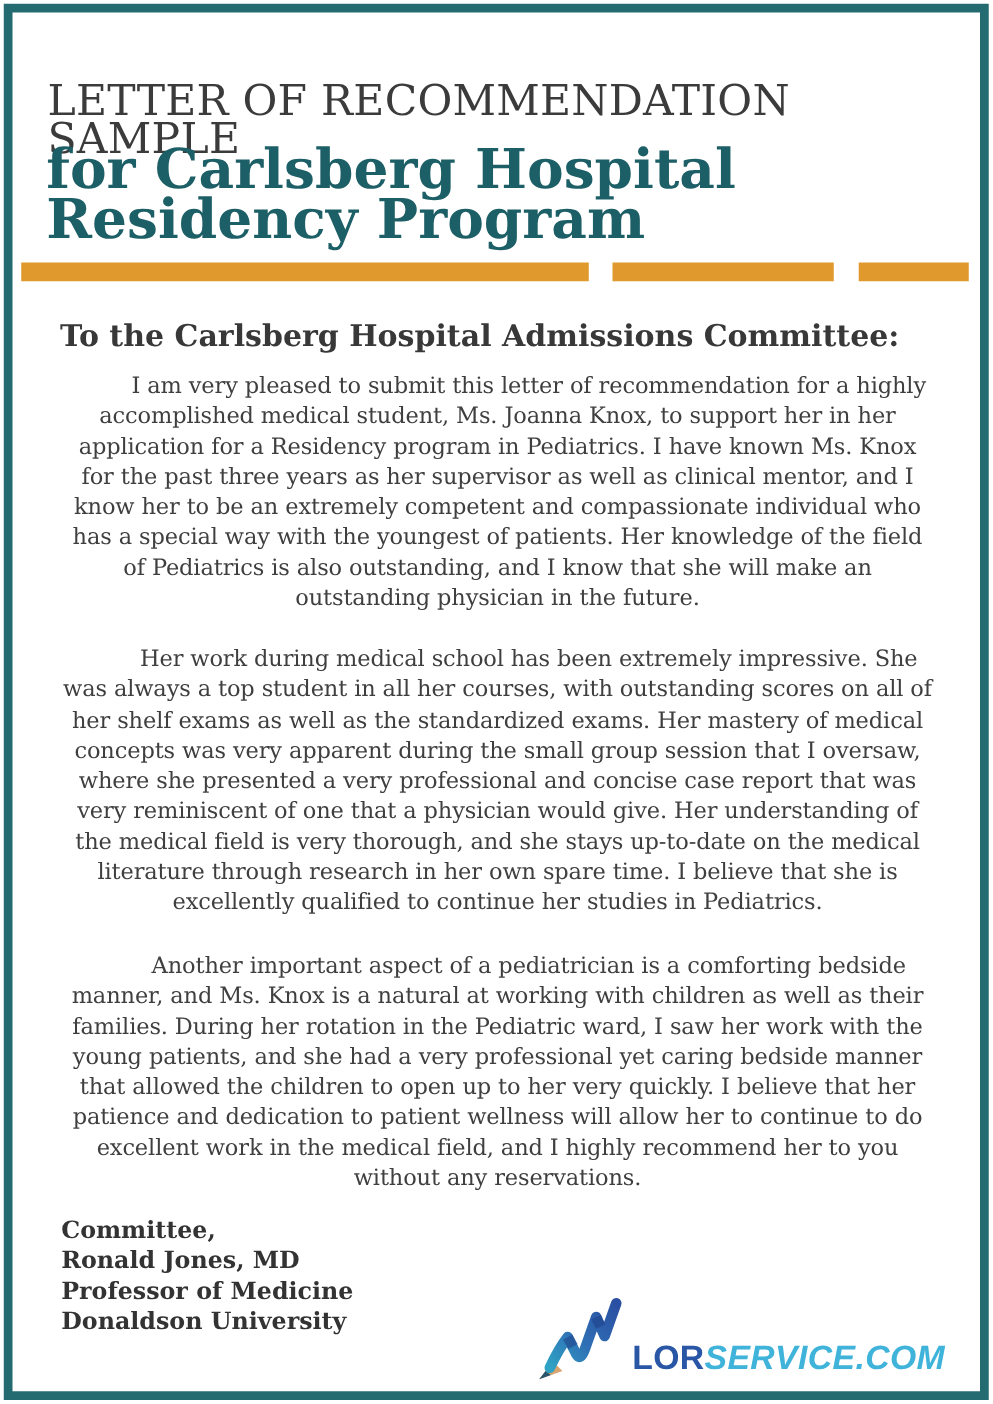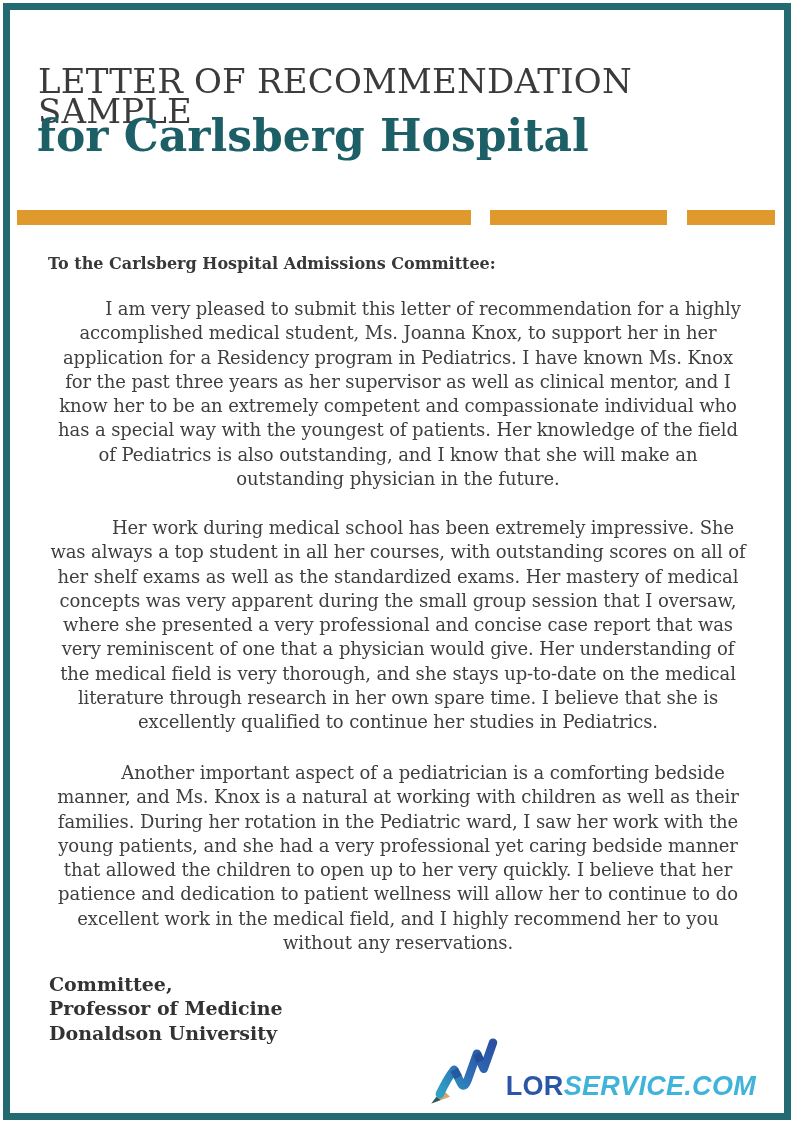--- a/index.html
+++ b/index.html
@@ -57,21 +57,21 @@
     position:absolute;
     left:48px;
     width:700px;
     font-size:18px;
     line-height:24.3px;
     letter-spacing:-0.1px;
   }
   .salutation{
     position:absolute;
     top:254px;left:48px;
-    font-size:16px;
+    font-size:24px;
     font-weight:bold;
     color:#383838;
   }
   .para{text-indent:50px; text-align:center;}
   .p1{top:297px;}
   .p2{top:516px;}
   .p3{top:761px;}
   .signature{
     position:absolute;
     top:972px;left:49px;
@@ -105,36 +105,38 @@
 </style>
 </head>
 <body>
 
 <div class="frame"></div>
 
 <div class="kicker">LETTER OF RECOMMENDATION SAMPLE</div>
 
 <div class="page-title">
   <div>for Carlsberg Hospital</div>
+  <div>Residency Program</div>
 </div>
 
 <div class="bars">
   <div class="bar bar-1"></div>
   <div class="bar bar-2"></div>
   <div class="bar bar-3"></div>
 </div>
 
 <div class="salutation">To the Carlsberg Hospital Admissions Committee:</div>
 
 <p class="letter para p1">I am very pleased to submit this letter of recommendation for a highly accomplished medical student, Ms. Joanna Knox, to support her in her application for a Residency program in Pediatrics. I have known Ms. Knox for the past three years as her supervisor as well as clinical mentor, and I know her to be an extremely competent and compassionate individual who has a special way with the youngest of patients. Her knowledge of the field of Pediatrics is also outstanding, and I know that she will make an outstanding physician in the future.</p>
 <p class="letter para p2">Her work during medical school has been extremely impressive. She was always a top student in all her courses, with outstanding scores on all of her shelf exams as well as the standardized exams. Her mastery of medical concepts was very apparent during the small group session that I oversaw, where she presented a very professional and concise case report that was very reminiscent of one that a physician would give. Her understanding of the medical field is very thorough, and she stays up-to-date on the medical literature through research in her own spare time. I believe that she is excellently qualified to continue her studies in Pediatrics.</p>
 <p class="letter para p3">Another important aspect of a pediatrician is a comforting bedside manner, and Ms. Knox is a natural at working with children as well as their families. During her rotation in the Pediatric ward, I saw her work with the young patients, and she had a very professional yet caring bedside manner that allowed the children to open up to her very quickly. I believe that her patience and dedication to patient wellness will allow her to continue to do excellent work in the medical field, and I highly recommend her to you without any reservations.</p>
 
 <div class="signature">
   <div>Committee,</div>
+  <div>Ronald Jones, MD</div>
   <div>Professor of Medicine</div>
   <div>Donaldson University</div>
 </div>
 
 <div class="logo">
   <svg class="logo-icon" viewBox="0 0 90 90" aria-hidden="true">
     <defs>
       <linearGradient id="ribbonGrad" x1="0" y1="1" x2="1" y2="0">
         <stop offset="0" stop-color="#2fa3c4"></stop>
         <stop offset="0.45" stop-color="#2f6fb5"></stop>

